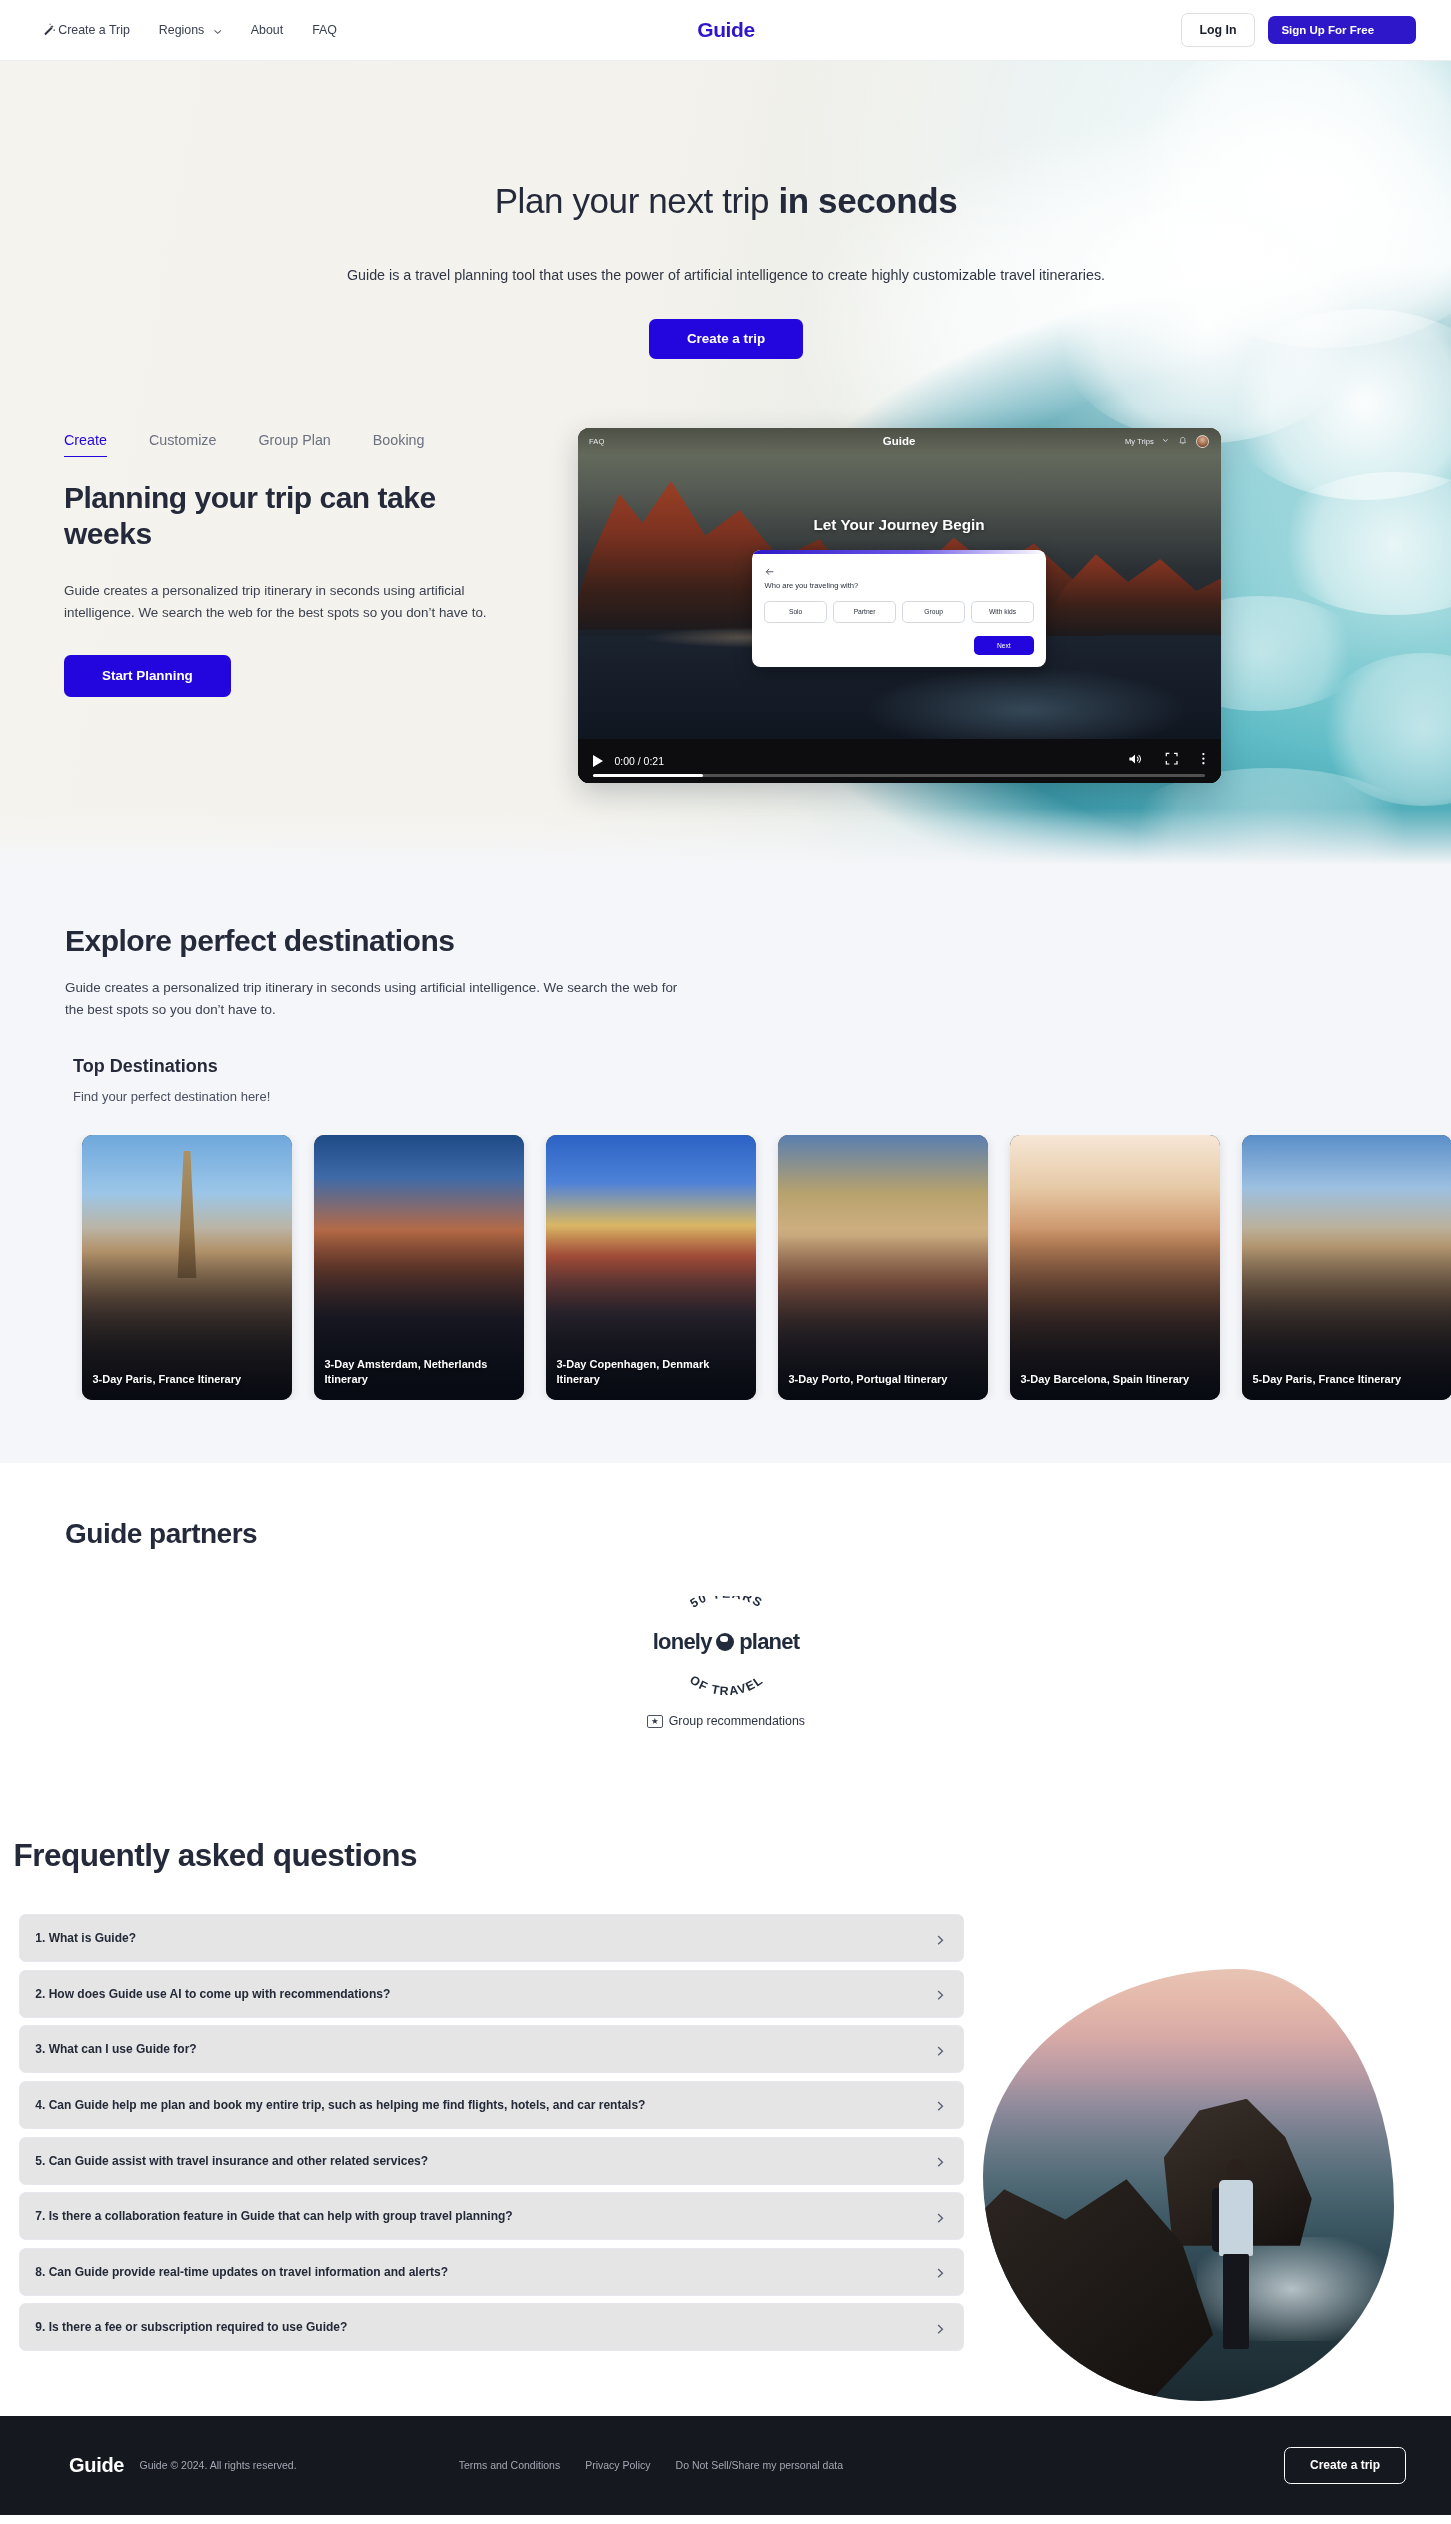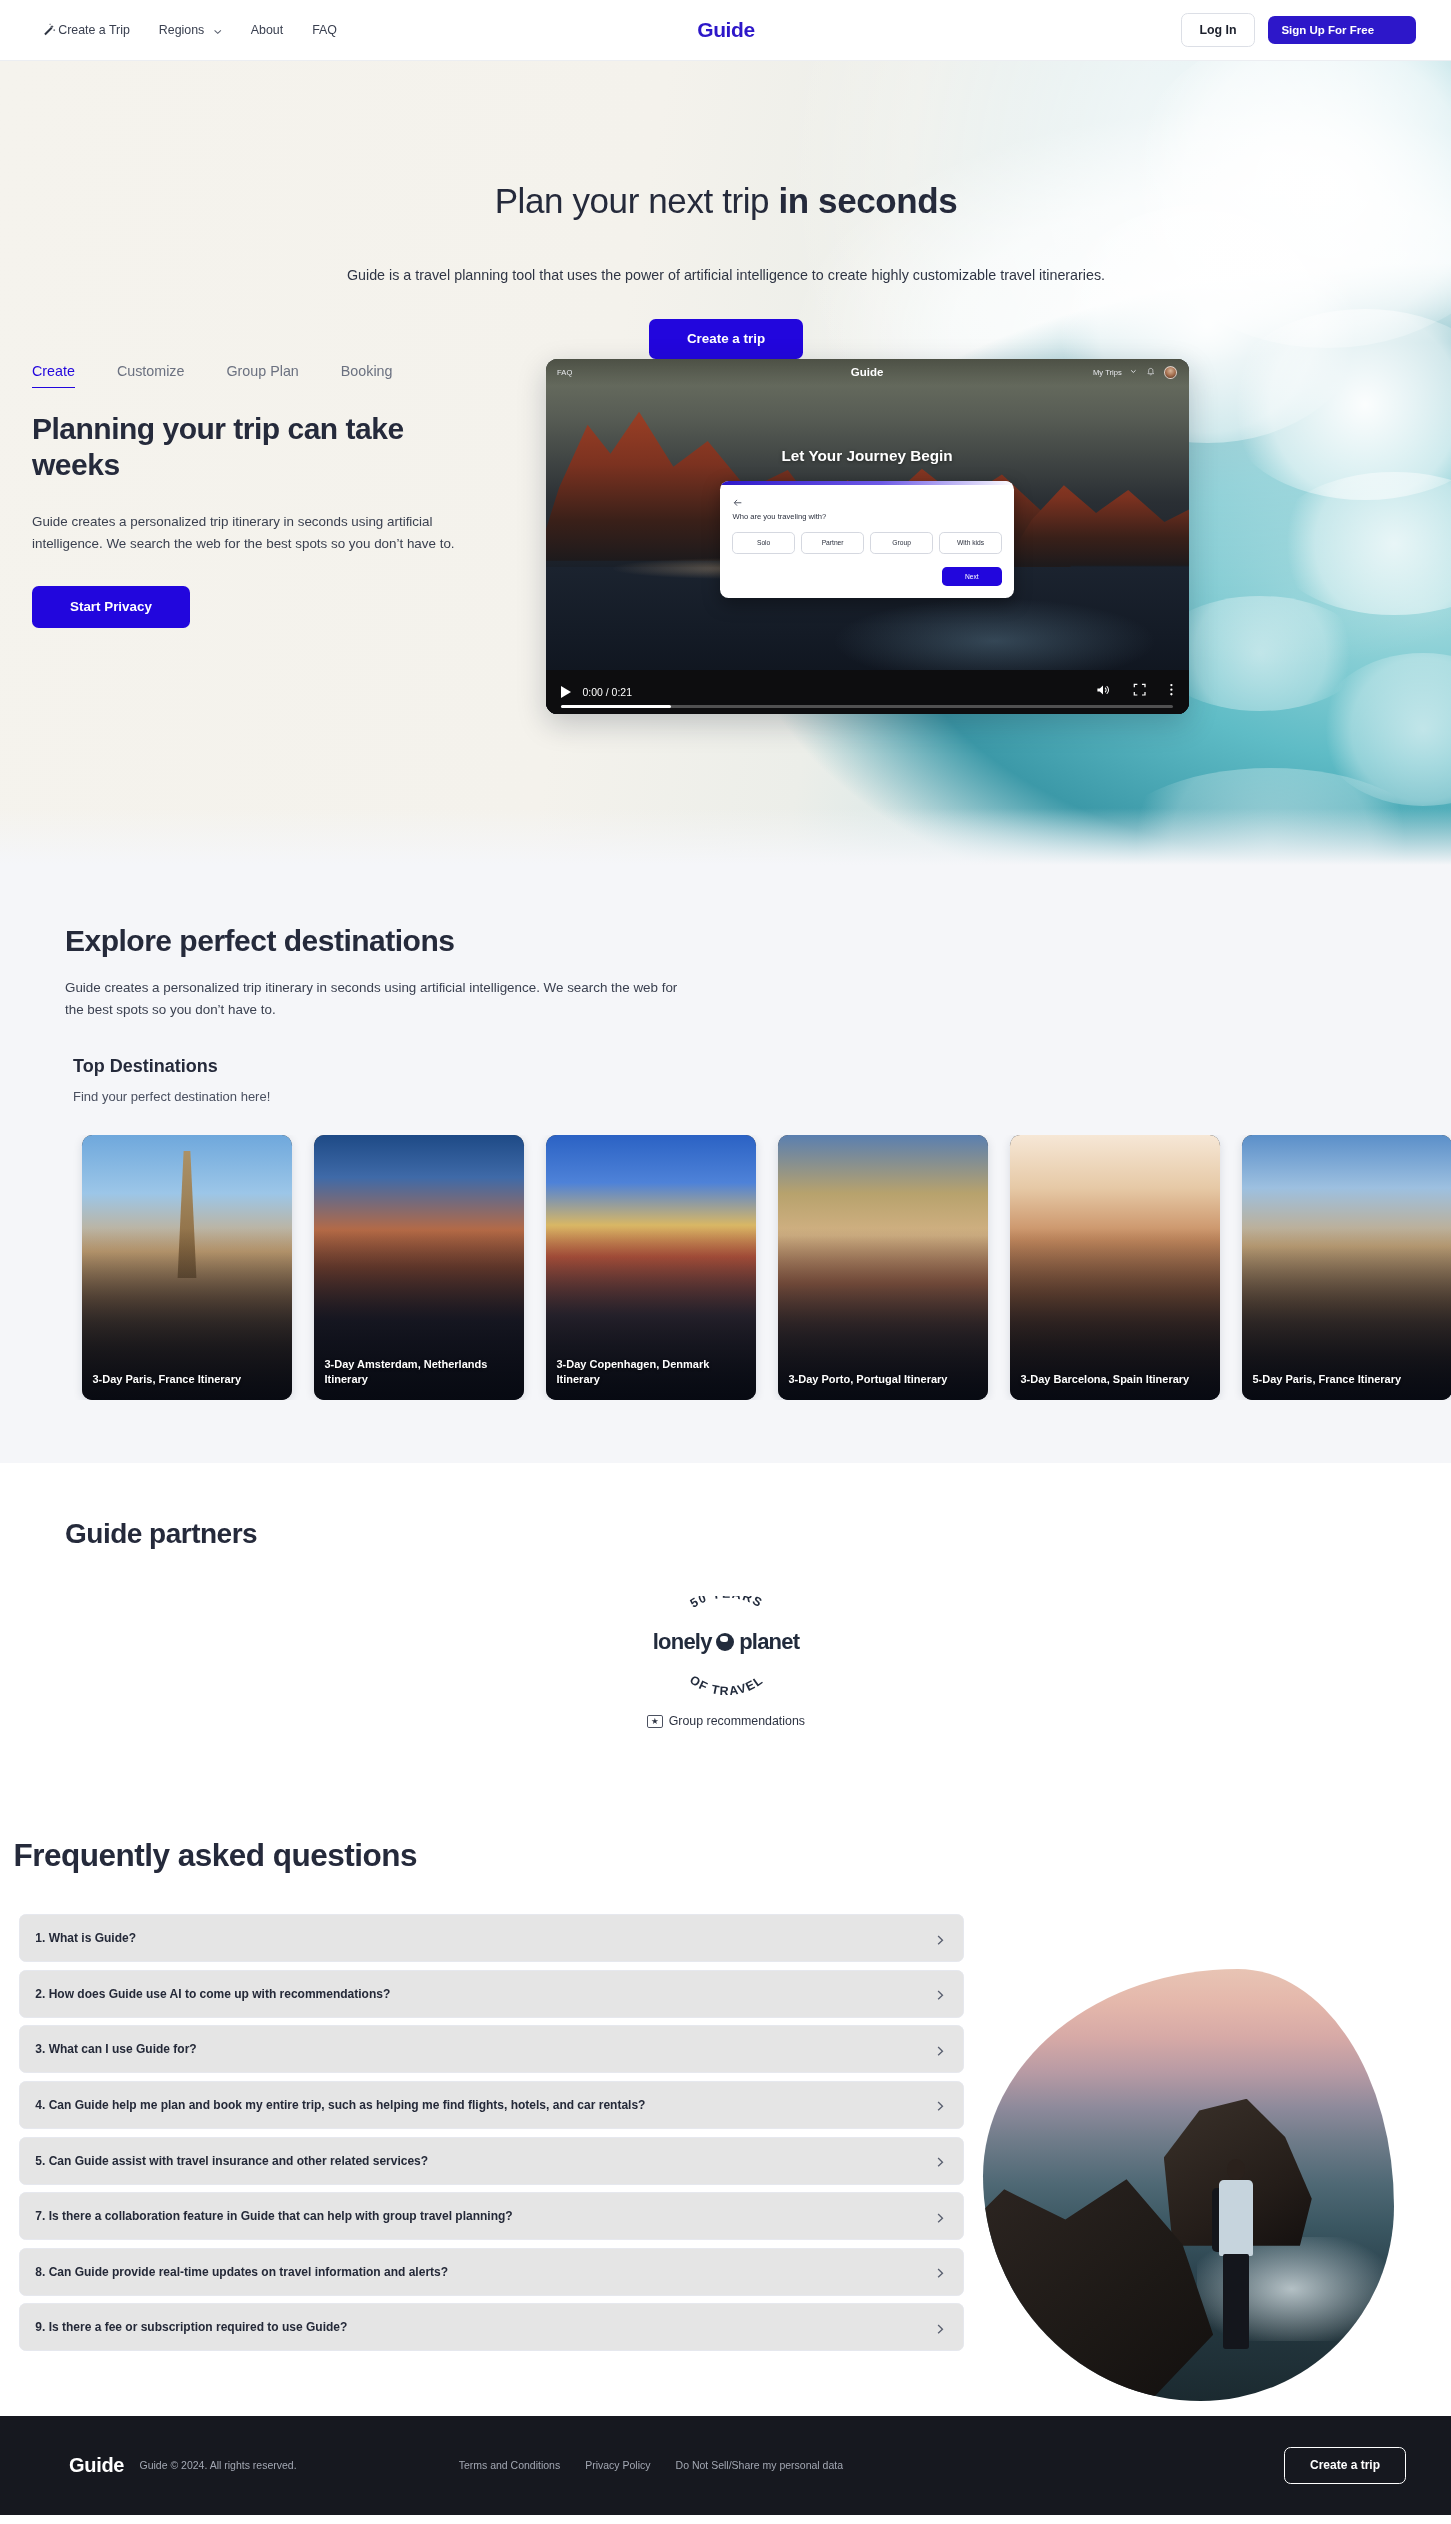--- a/index.html
+++ b/index.html
@@ -136,21 +136,22 @@
     border: none;
     border-radius: 6.7px;
     padding: 12.4px 38px;
     cursor: pointer;
   }
 
   
   .feature {
     position: relative;
     z-index: 3;
-    padding-left: 32px;
+    margin-top: 69px;
+    padding-left: 64px;
     display: flex;
     gap: 0;
   }
   .feature-left { width: 506px; padding-top: 3.8px; }
   .tabs { display: flex; gap: 42px; margin-bottom: 23px; }
   .tab {
     font-size: 14.3px;
     color: #6b7180;
     padding-bottom: 8.6px;
     cursor: pointer;
@@ -535,21 +536,21 @@
     <div class="feature">
       <div class="feature-left">
         <div class="tabs">
           <div class="tab active">Create</div>
           <div class="tab">Customize</div>
           <div class="tab">Group Plan</div>
           <div class="tab">Booking</div>
         </div>
         <div class="feature-h">Planning your trip can take weeks</div>
         <div class="feature-p">Guide creates a personalized trip itinerary in seconds using artificial intelligence. We search the web for the best spots so you don’t have to.</div>
-        <button class="btn-start">Start Privacy</button>
+        <button class="btn-start">Start Planning</button>
       </div>
 
       <div class="video-wrap">
         <div class="video-photo">
           <div class="mtn m1"></div>
             <div class="mtn m2"></div>
             <div class="mtn m3"></div>
           <div class="sea"></div>
             <div class="town-lights"></div>
             <div class="sea-glint"></div>

